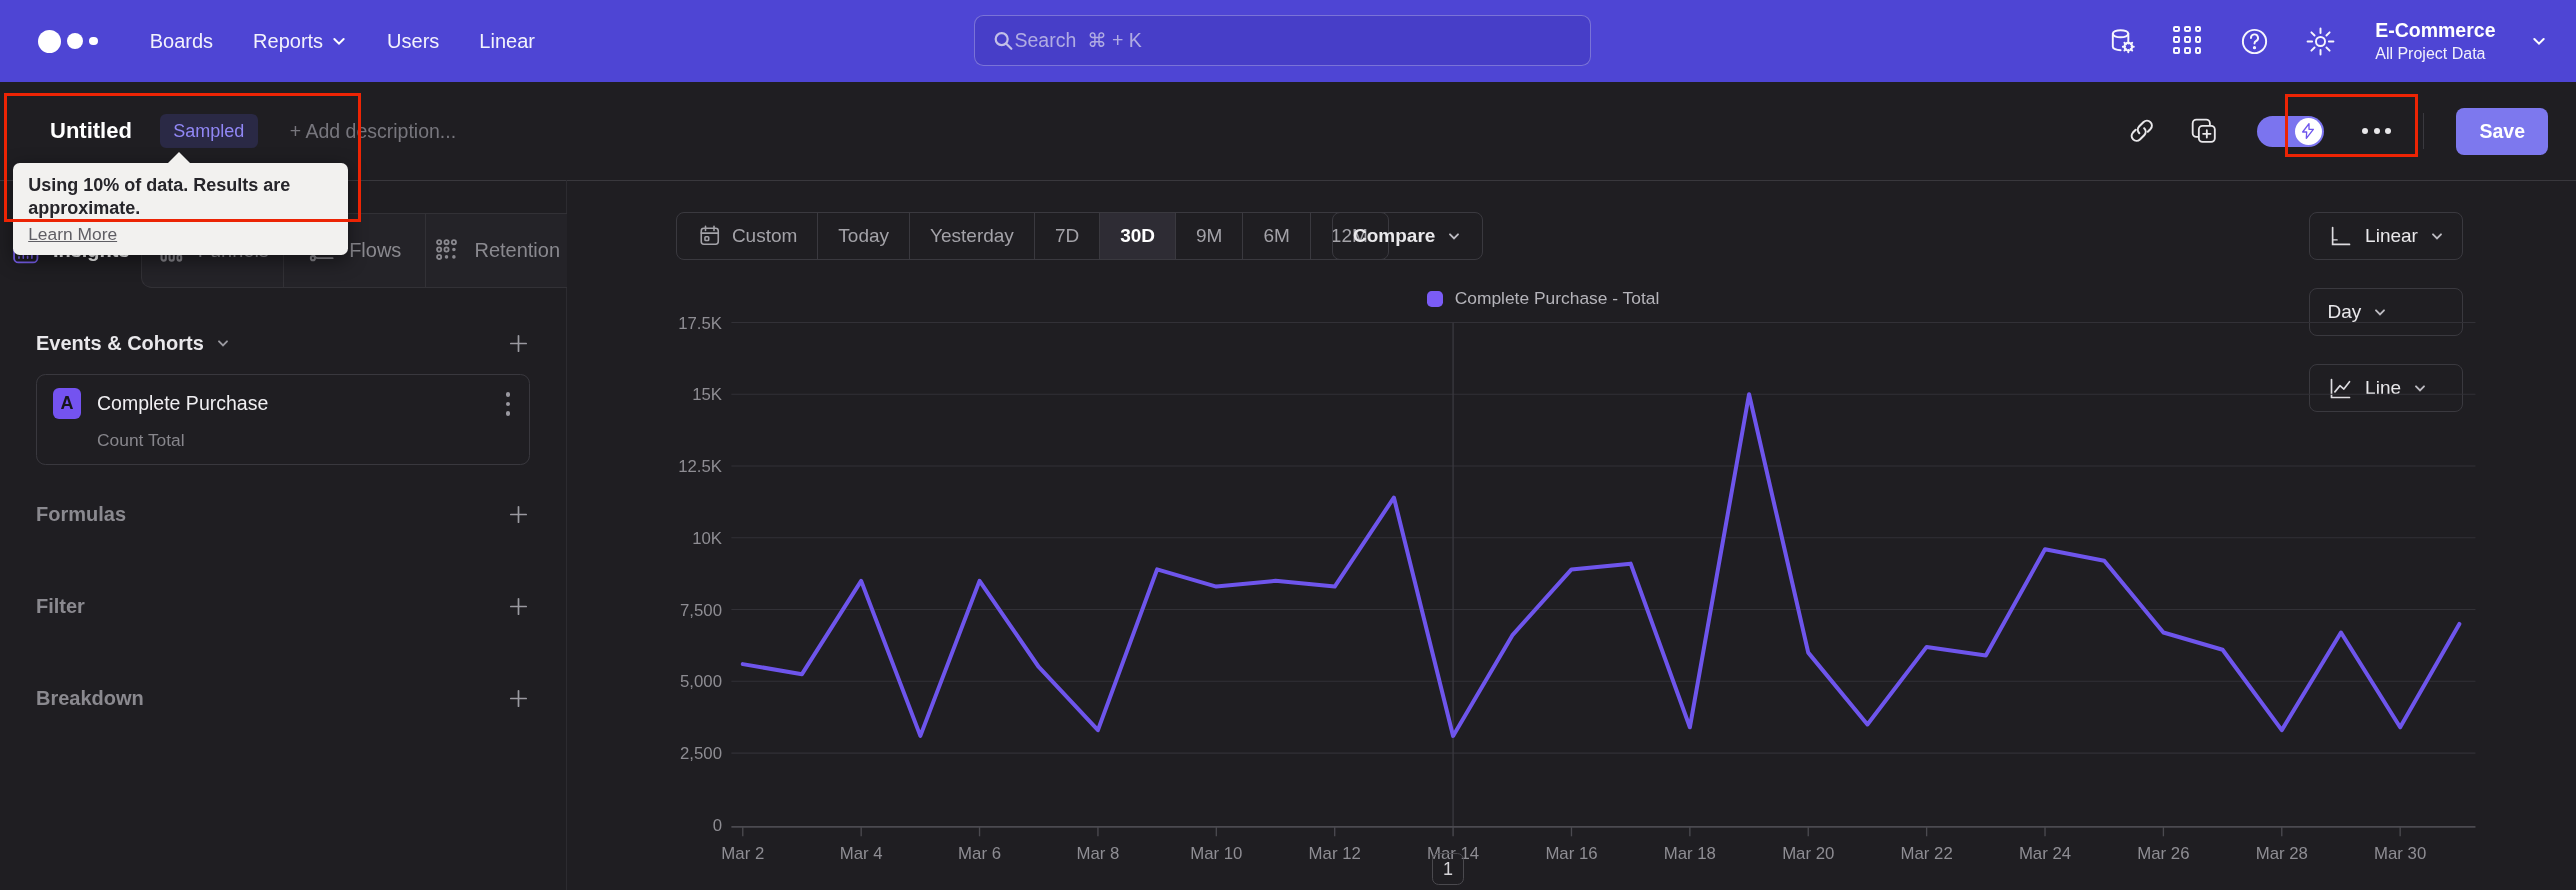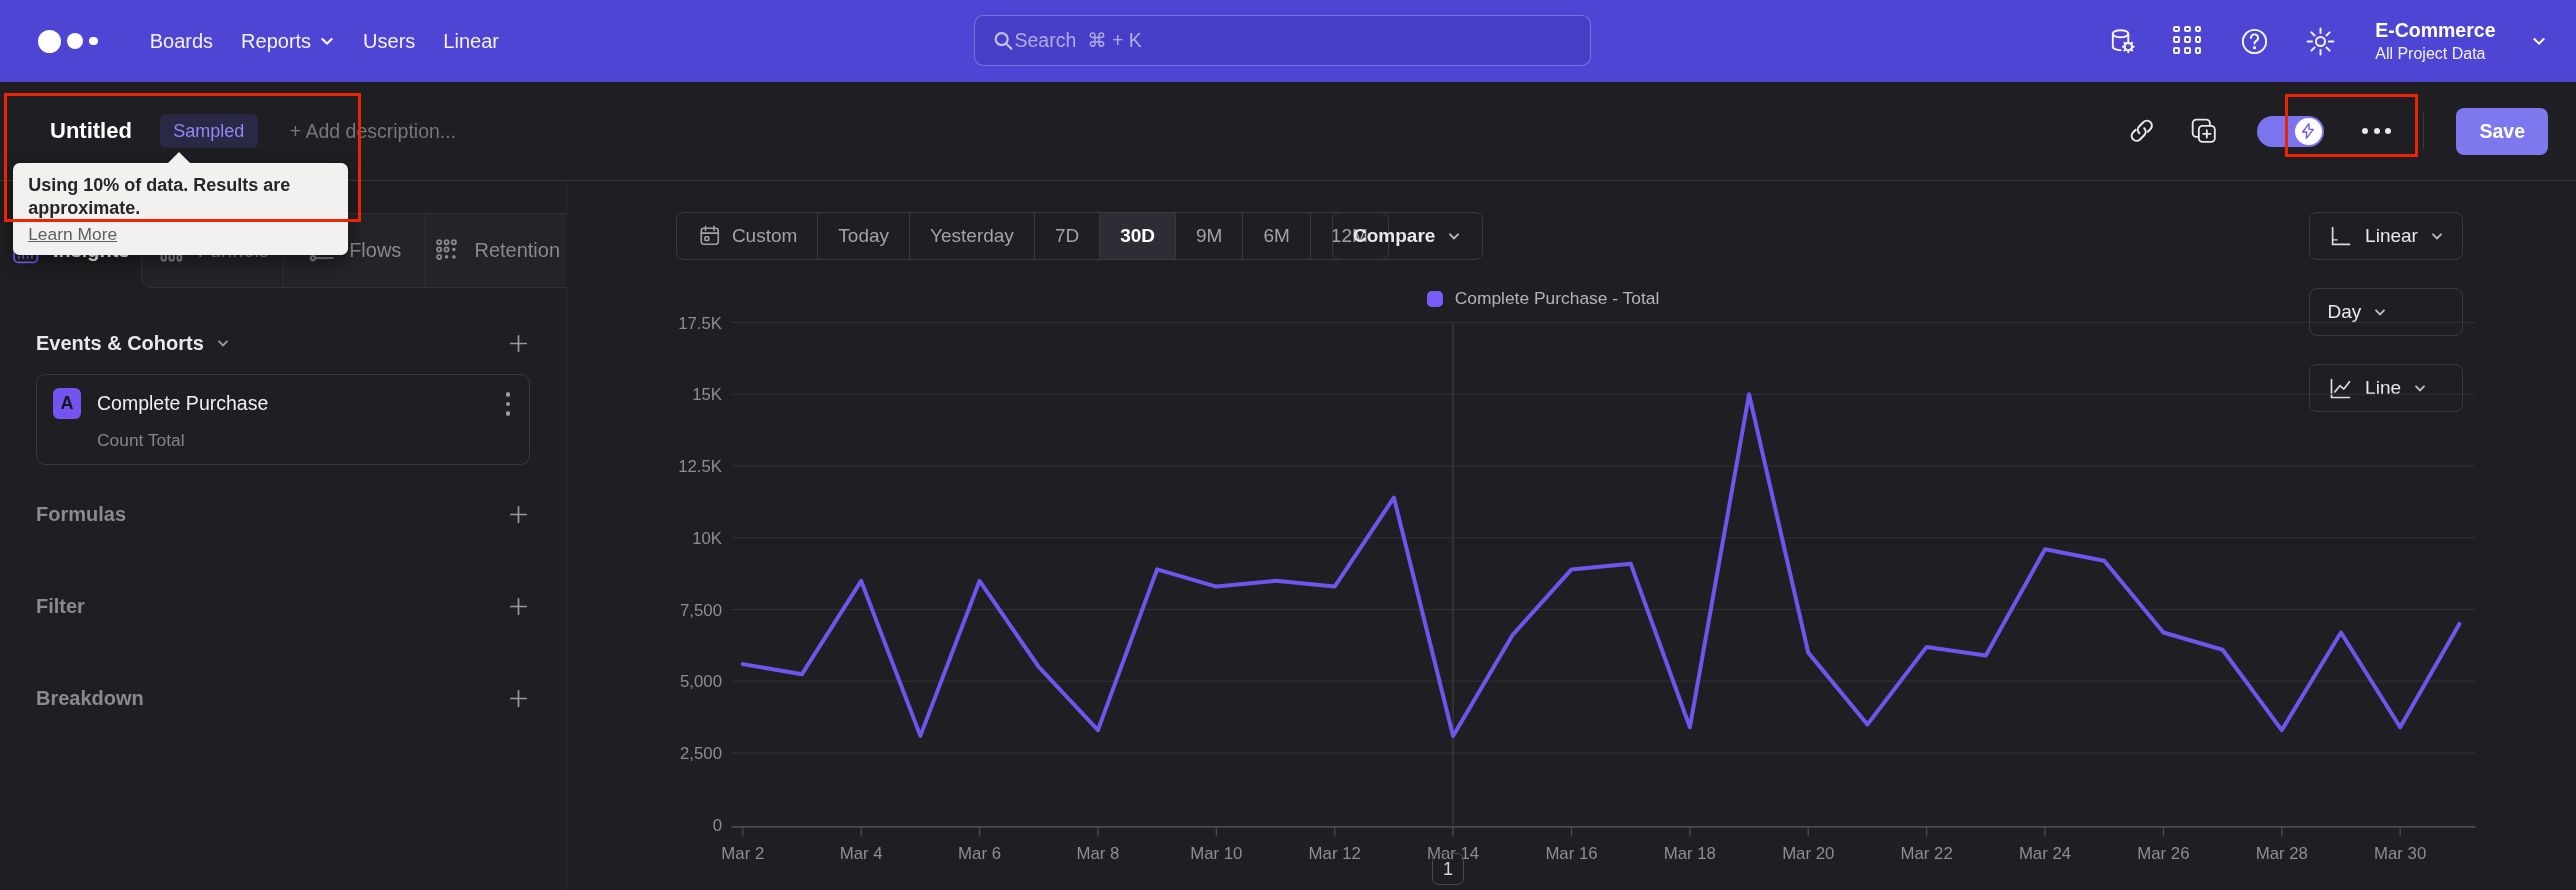--- a/index.html
+++ b/index.html
@@ -13,21 +13,21 @@
   
   .navbar {
     position:absolute; left:0; top:0; width:2576px; height:82px;
     background:#4e45d4; display:flex; align-items:center; padding:0 38px;
   }
   .logo { display:flex; align-items:center; gap:6px; margin-right:52px; }
   .logo i { background:#fff; border-radius:50%; display:block; }
   .logo i:nth-child(1){ width:23px; height:23px; }
   .logo i:nth-child(2){ width:16px; height:16px; }
   .logo i:nth-child(3){ width:8.7px; height:8.7px; }
-  .nav-items { display:flex; align-items:center; gap:28px; }
+  .nav-items { display:flex; align-items:center; gap:40px; }
   .nav-item { font-size:20px; color:rgba(255,255,255,.93); display:flex; align-items:center; gap:8px; cursor:pointer; }
   .search {
     position:absolute; left:974px; top:15.4px; width:617px; height:51px;
     background:#473ec8; border:1.3px solid rgba(255,255,255,.28); border-radius:9.4px;
     display:flex; align-items:center; padding:0 17.4px; 
   }
   .search input {
     background:transparent; border:none; outline:none; color:#cfcbef;
     font-size:19.5px; width:100%; font-family:inherit;
   }

